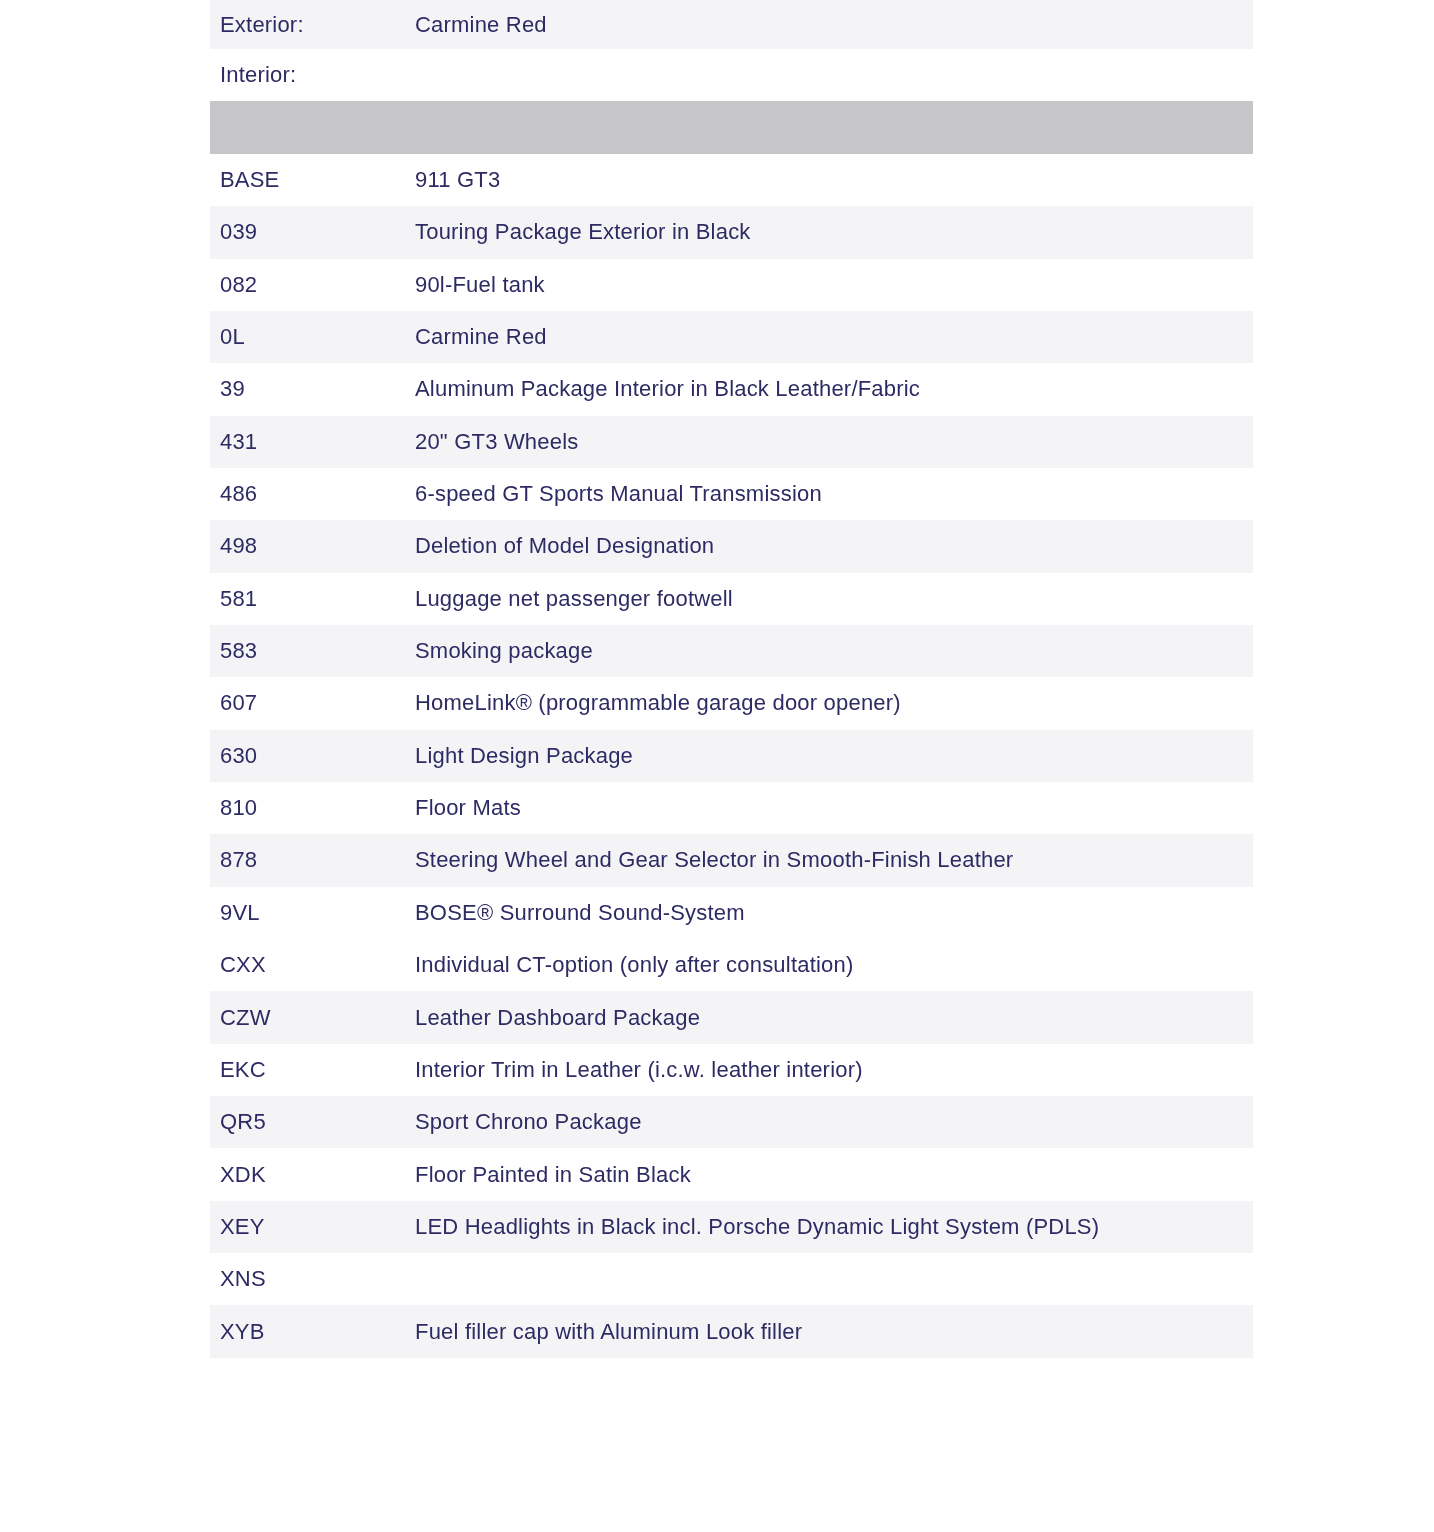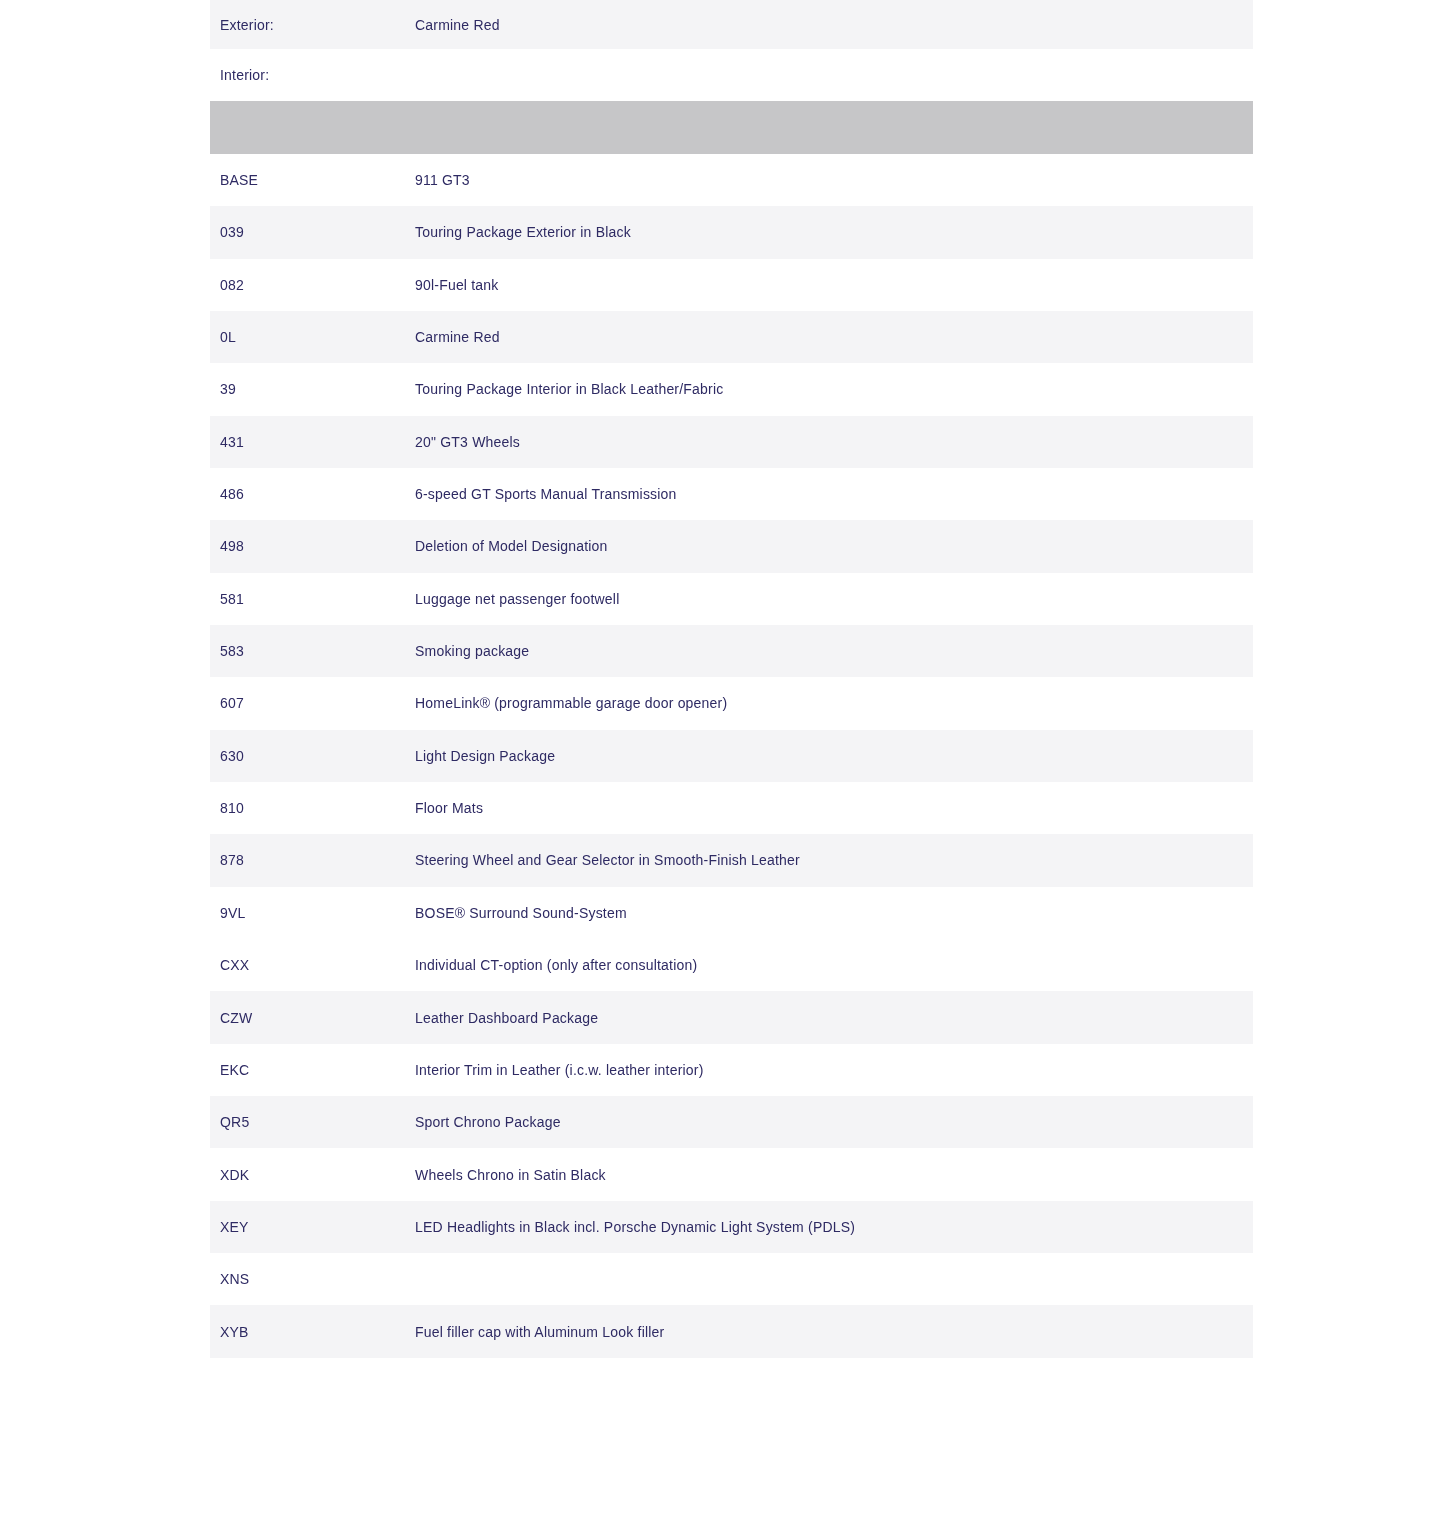--- a/index.html
+++ b/index.html
@@ -18,21 +18,21 @@
   .options-sheet {
     position: absolute;
     left: 210px;
     top: 0;
     width: 1043px;
   }
   .row {
     display: flex;
     align-items: center;
     height: 52.35px;
-    font-size: 14px;
+    font-size: 22px;
     line-height: 1;
     letter-spacing: 0.2px;
   }
   .row.alt {
     background: var(--alt-bg, #f4f4f6);
   }
   .row.first {
     height: 49px;
   }
   .band {
@@ -78,21 +78,21 @@
       <div class="row">
         <div class="code">082</div>
         <div class="desc">90l-Fuel tank</div>
       </div>
       <div class="row alt">
         <div class="code">0L</div>
         <div class="desc">Carmine Red</div>
       </div>
       <div class="row">
         <div class="code">39</div>
-        <div class="desc">Touring Package Interior in Black Leather/Fabric</div>
+        <div class="desc">Aluminum Package Interior in Black Leather/Fabric</div>
       </div>
       <div class="row alt">
         <div class="code">431</div>
         <div class="desc">20" GT3 Wheels</div>
       </div>
       <div class="row">
         <div class="code">486</div>
         <div class="desc">6-speed GT Sports Manual Transmission</div>
       </div>
       <div class="row alt">
@@ -138,21 +138,21 @@
       <div class="row">
         <div class="code">EKC</div>
         <div class="desc">Interior Trim in Leather (i.c.w. leather interior)</div>
       </div>
       <div class="row alt">
         <div class="code">QR5</div>
         <div class="desc">Sport Chrono Package</div>
       </div>
       <div class="row">
         <div class="code">XDK</div>
-        <div class="desc">Wheels Chrono in Satin Black</div>
+        <div class="desc">Floor Painted in Satin Black</div>
       </div>
       <div class="row alt">
         <div class="code">XEY</div>
         <div class="desc">LED Headlights in Black incl. Porsche Dynamic Light System (PDLS)</div>
       </div>
       <div class="row">
         <div class="code">XNS</div>
       </div>
       <div class="row alt">
         <div class="code">XYB</div>

